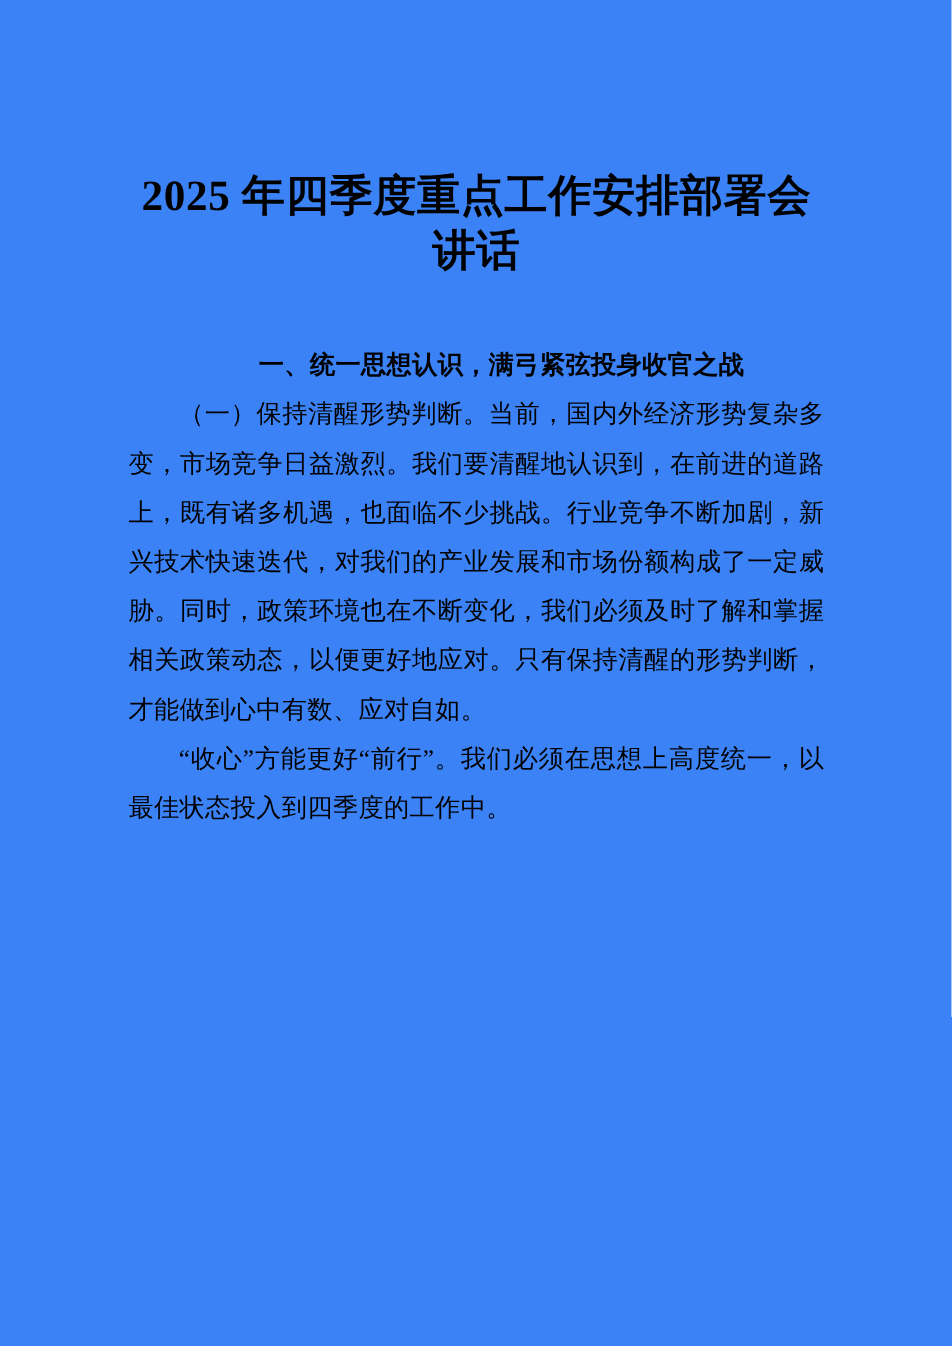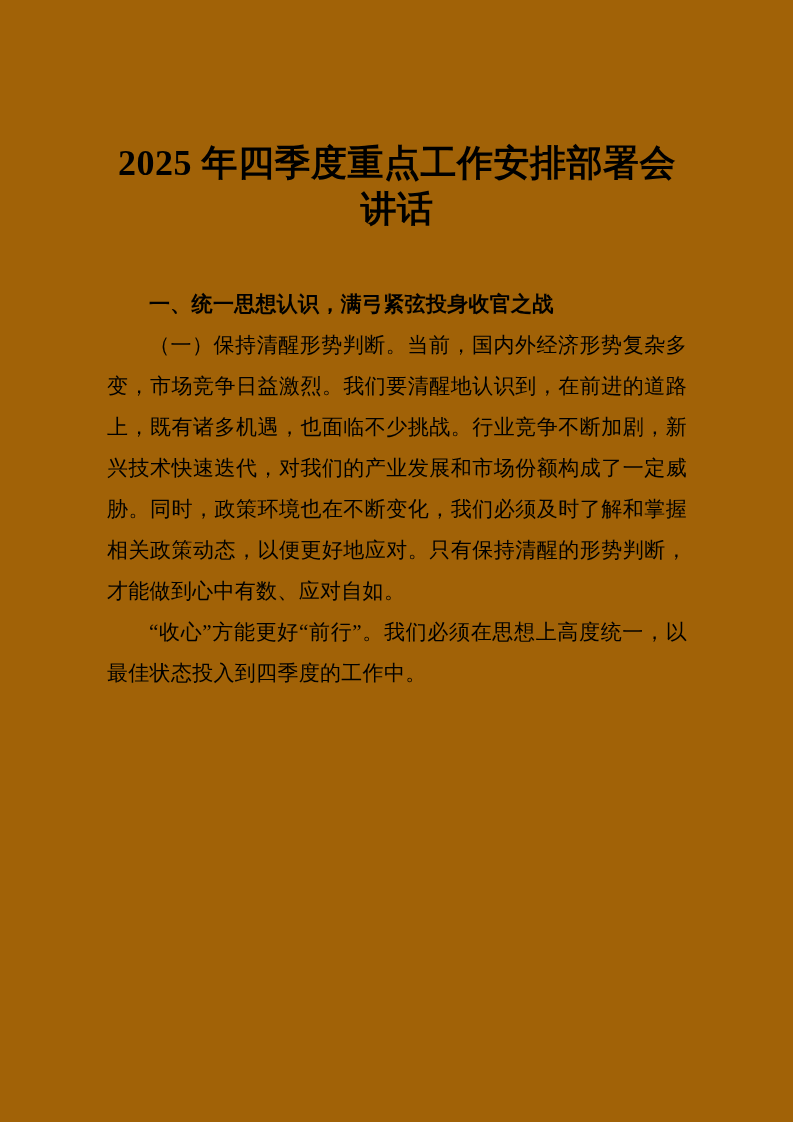--- a/index.html
+++ b/index.html
@@ -7,21 +7,21 @@
     padding: 0;
     background: #ffffff;
   }
   .page {
     position: relative;
     width: 793px;
     height: 1122px;
     box-sizing: border-box;
     margin: 0 auto;
     padding: 140px 106px 0 107px;
-    background: #a16207;
+    background: #3b82f6;
     color: #000000;
     font-family: "Liberation Serif", "DejaVu Serif", serif;
     overflow: hidden;
   }
   .doc-title {
     margin: 0 0 52px 0;
     font-size: 36px;
     font-weight: 700;
     line-height: 46px;
     text-align: center;
@@ -41,21 +41,21 @@
     text-align: justify;
     text-justify: inter-ideograph;
     letter-spacing: 0.3px;
   }
   .section-heading {
     margin: 0;
     font-size: 21px;
     font-weight: 700;
     line-height: 41px;
     text-indent: 2em;
-    text-align: left;
+    text-align: center;
     letter-spacing: 0.3px;
   }
 </style>
 </head>
 <body>
 
 <div class="page">
   <h1 class="doc-title">2025 年四季度重点工作安排部署会讲话</h1>
 
 

